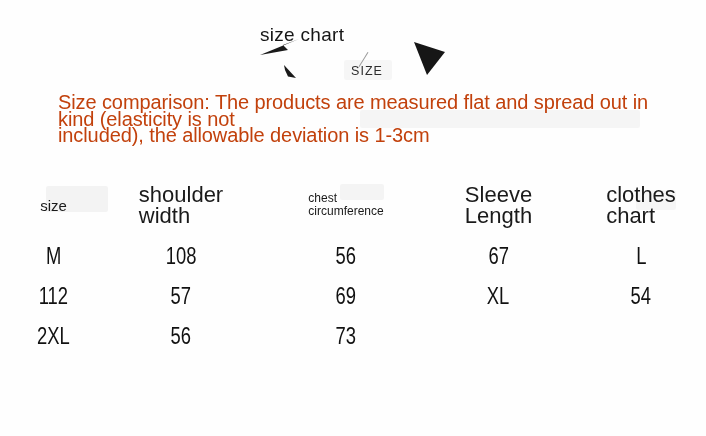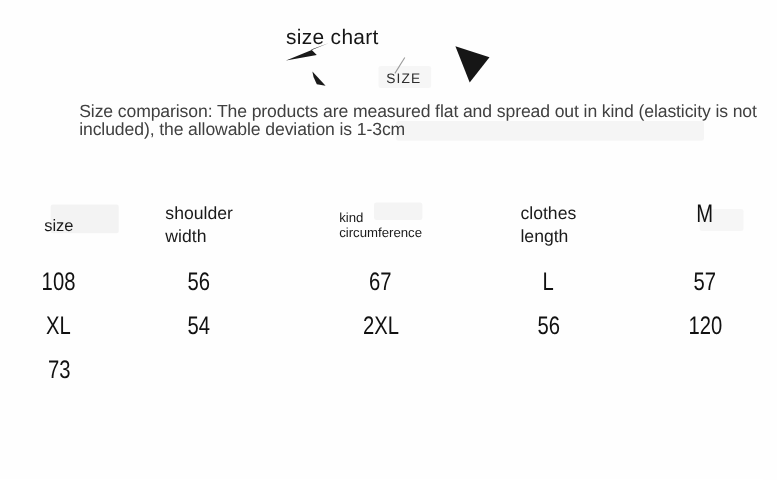--- a/index.html
+++ b/index.html
@@ -50,46 +50,46 @@
     left: 322px; top: 64px;
     width: 90px;
     text-align: center;
     font-size: 12.5px;
     letter-spacing: 1px;
     color: #2c2c2c;
   }
 
   .description {
     position: absolute;
-    left: 72px; top: 94px;
+    left: 58px; top: 94px;
     width: 620px;
     margin: 0;
-    font-size: 16px;
+    font-size: 20px;
     line-height: 16.6px;
     letter-spacing: -0.1px;
     white-space: pre-line;
-    color: #404040;
+    color: #c2410c;
   }
 
   .size-table {
     position: absolute;
     left: 16px; top: 174px;
     display: grid;
     grid-template-columns: 75px 180px 150px 155px 130px;
   }
   .th {
     height: 62px;
     display: flex;
     align-items: center;
     justify-content: center;
   }
   .th .lbl {
     white-space: pre-line;
     text-align: left;
-    font-size: 16px;
+    font-size: 22px;
     line-height: 21px;
     color: #1a1a1a;
   }
   .th.col-size .lbl  { font-size: 15px; }
   .th.col-chest .lbl { font-size: 12px; line-height: 13.5px; }
 
   .td {
     height: 40px;
     display: flex;
     align-items: center;
@@ -135,62 +135,69 @@
   <div class="size-table">
 
     <div class="th col-size">
         <span class="lbl">size</span>
       </div>
     <div class="th">
         <span class="lbl">shoulder
 width</span>
       </div>
     <div class="th col-chest">
-        <span class="lbl">kind
+        <span class="lbl">chest
 circumference</span>
+      </div>
+    <div class="th">
+        <span class="lbl">Sleeve
+Length</span>
       </div>
     <div class="th">
         <span class="lbl">clothes
-length</span>
+chart</span>
       </div>
 
     <div class="td">
         <span class="cond">M</span>
       </div>
     <div class="td">
         <span class="cond">108</span>
       </div>
     <div class="td">
         <span class="cond">56</span>
       </div>
     <div class="td">
         <span class="cond">67</span>
       </div>
 
     <div class="td">
         <span class="cond">L</span>
       </div>
     <div class="td">
+        <span class="cond">112</span>
+      </div>
+    <div class="td">
         <span class="cond">57</span>
       </div>
+    <div class="td">
+        <span class="cond">69</span>
+      </div>
 
     <div class="td">
         <span class="cond">XL</span>
       </div>
     <div class="td">
         <span class="cond">54</span>
       </div>
 
     <div class="td">
         <span class="cond">2XL</span>
       </div>
     <div class="td">
         <span class="cond">56</span>
       </div>
     <div class="td">
-        <span class="cond">120</span>
-      </div>
-    <div class="td">
         <span class="cond">73</span>
       </div>
   </div>
 
 </div>
 
 </body></html>

